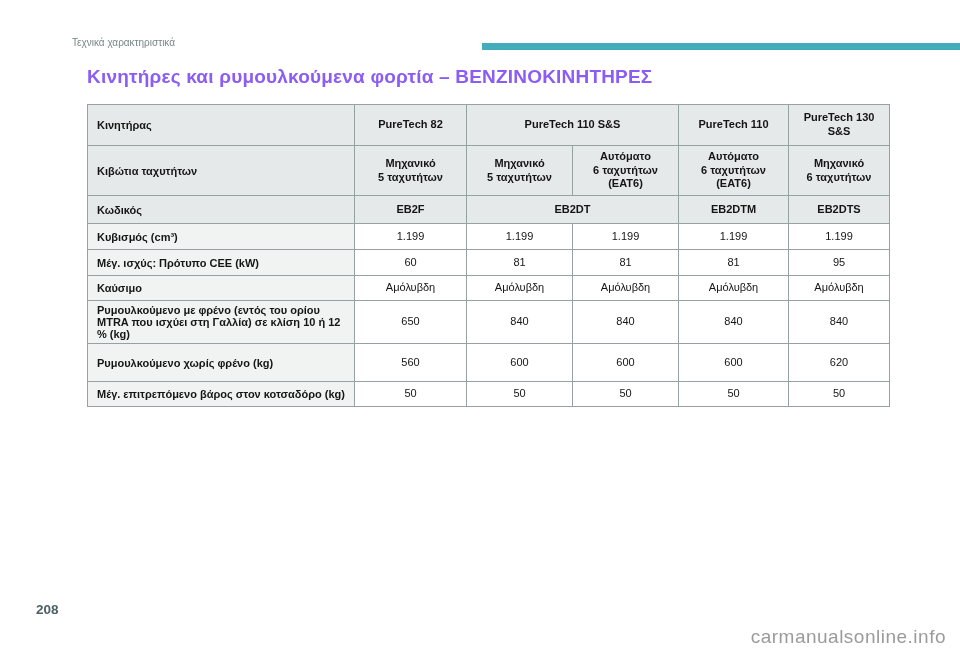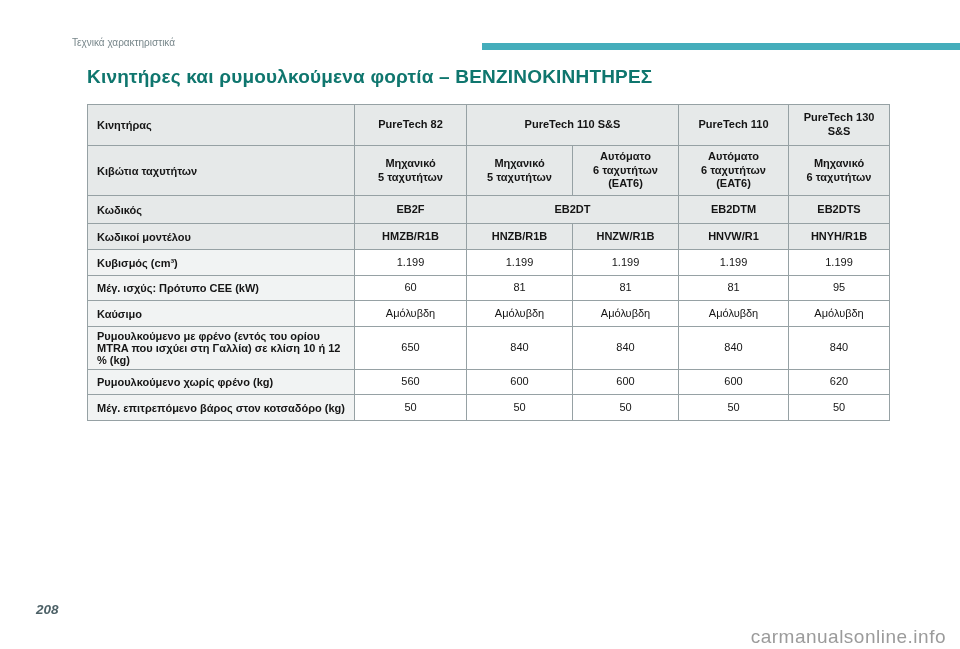--- a/index.html
+++ b/index.html
@@ -22,21 +22,21 @@
     position: absolute;
     left: 482px; top: 43px;
     width: 478px; height: 7px;
     background: #44adbb;
   }
 
   .page-title {
     position: absolute;
     left: 87px; top: 66px;
     font-size: 19px;
-    color: #0f766e;
+    color: #8b5cf6;
     letter-spacing: 0.2px;
   }
 
   .spec-table-wrap {
     position: absolute;
     left: 87px; top: 104px;
   }
 
   table {
     border-collapse: collapse;
@@ -78,21 +78,20 @@
   tr:nth-child(8)  { height: 38px; }
   tr:nth-child(9)  { height: 25px; }
   tr:nth-child(10) { height: 26px; margin-left: 38px; }
 
   .page-number {
     position: absolute;
     left: 36px; top: 602px;
     font-size: 13.5px;
     font-weight: bold;
     color: #4c6066;
-    font-style: italic;
   }
 
   .watermark {
     position: absolute;
     right: 14px; bottom: 1px;
     font-size: 19px;
     color: #9b9b9b;
     letter-spacing: 0.5px;
   }
 </style>
@@ -138,28 +137,20 @@
           <td>Μηχανικό
 6 ταχυτήτων</td>
         </tr>
         <tr class="hdr-row">
           <th>Κωδικός</th>
           <td>EB2F</td>
           <td colspan="2">EB2DT</td>
           <td>EB2DTM</td>
           <td>EB2DTS</td>
         </tr>
-        <tr class="hdr-row">
-          <th>Κωδικοί μοντέλου</th>
-          <td>HMZB/R1B</td>
-          <td>HNZB/R1B</td>
-          <td>HNZW/R1B</td>
-          <td>HNVW/R1</td>
-          <td>HNYH/R1B</td>
-        </tr>
         <tr class="data-row">
           <th>Κυβισμός (cm³)</th>
           <td>1.199</td>
           <td>1.199</td>
           <td>1.199</td>
           <td>1.199</td>
           <td>1.199</td>
         </tr>
         <tr class="data-row">
           <th>Μέγ. ισχύς: Πρότυπο CEE (kW)</th>

